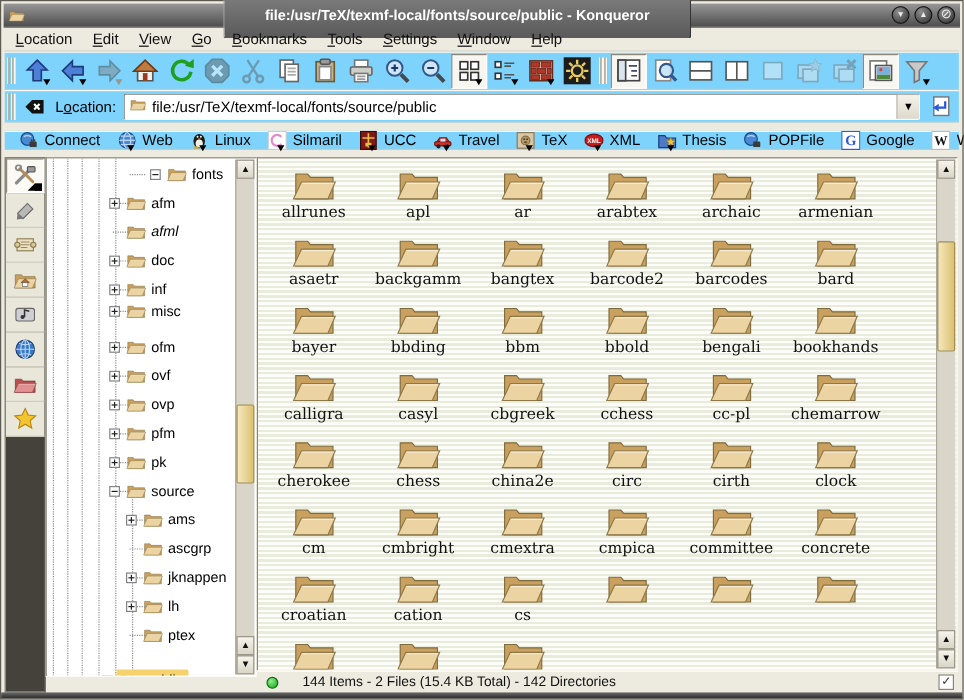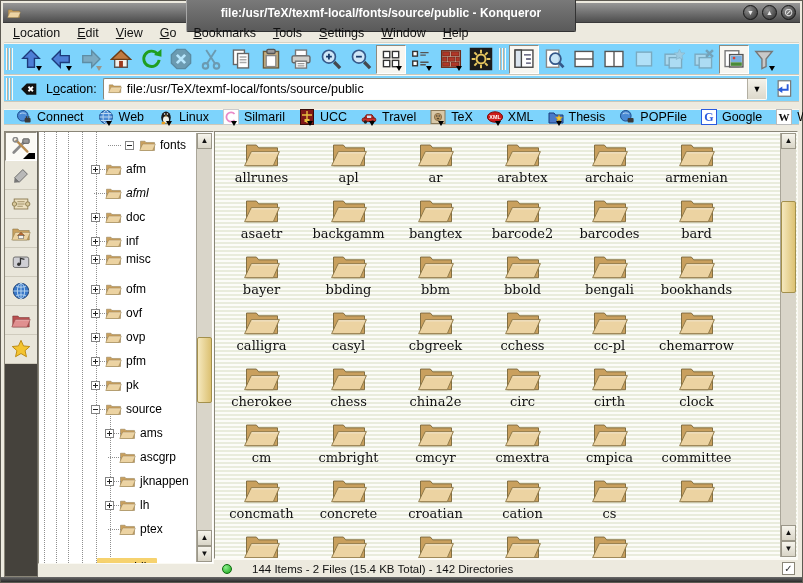--- a/index.html
+++ b/index.html
@@ -1163,30 +1163,20 @@
           <span class="flabel">cmbright</span>
         </div>
         <div class="cell">
           <span style="display:flex">
             <svg width="38" height="31" viewBox="0 0 40 33" xmlns="http://www.w3.org/2000/svg">
               <path d="M3.5 7.5 H14 l2.5 3 H36.5 V29.5 H3.5 Z" fill="#c9a05e" stroke="#7d6a3d"></path>
     <path d="M1.5 29.5 L8.5 14.5 H38.5 L32 29.5 Z" fill="#ecd3a2" stroke="#8d7848"></path>
     <path d="M9.3 15.8 H37" stroke="#fff" stroke-opacity="0.55"></path>
             </svg>
           </span>
-          <span class="flabel">cmcyr</span>
-        </div>
-        <div class="cell">
-          <span style="display:flex">
-            <svg width="38" height="31" viewBox="0 0 40 33" xmlns="http://www.w3.org/2000/svg">
-              <path d="M3.5 7.5 H14 l2.5 3 H36.5 V29.5 H3.5 Z" fill="#c9a05e" stroke="#7d6a3d"></path>
-    <path d="M1.5 29.5 L8.5 14.5 H38.5 L32 29.5 Z" fill="#ecd3a2" stroke="#8d7848"></path>
-    <path d="M9.3 15.8 H37" stroke="#fff" stroke-opacity="0.55"></path>
-            </svg>
-          </span>
           <span class="flabel">cmextra</span>
         </div>
         <div class="cell">
           <span style="display:flex">
             <svg width="38" height="31" viewBox="0 0 40 33" xmlns="http://www.w3.org/2000/svg">
               <path d="M3.5 7.5 H14 l2.5 3 H36.5 V29.5 H3.5 Z" fill="#c9a05e" stroke="#7d6a3d"></path>
     <path d="M1.5 29.5 L8.5 14.5 H38.5 L32 29.5 Z" fill="#ecd3a2" stroke="#8d7848"></path>
     <path d="M9.3 15.8 H37" stroke="#fff" stroke-opacity="0.55"></path>
             </svg>
           </span>
@@ -1194,30 +1184,20 @@
         </div>
         <div class="cell">
           <span style="display:flex">
             <svg width="38" height="31" viewBox="0 0 40 33" xmlns="http://www.w3.org/2000/svg">
               <path d="M3.5 7.5 H14 l2.5 3 H36.5 V29.5 H3.5 Z" fill="#c9a05e" stroke="#7d6a3d"></path>
     <path d="M1.5 29.5 L8.5 14.5 H38.5 L32 29.5 Z" fill="#ecd3a2" stroke="#8d7848"></path>
     <path d="M9.3 15.8 H37" stroke="#fff" stroke-opacity="0.55"></path>
             </svg>
           </span>
           <span class="flabel">committee</span>
-        </div>
-        <div class="cell">
-          <span style="display:flex">
-            <svg width="38" height="31" viewBox="0 0 40 33" xmlns="http://www.w3.org/2000/svg">
-              <path d="M3.5 7.5 H14 l2.5 3 H36.5 V29.5 H3.5 Z" fill="#c9a05e" stroke="#7d6a3d"></path>
-    <path d="M1.5 29.5 L8.5 14.5 H38.5 L32 29.5 Z" fill="#ecd3a2" stroke="#8d7848"></path>
-    <path d="M9.3 15.8 H37" stroke="#fff" stroke-opacity="0.55"></path>
-            </svg>
-          </span>
-          <span class="flabel">concmath</span>
         </div>
         <div class="cell">
           <span style="display:flex">
             <svg width="38" height="31" viewBox="0 0 40 33" xmlns="http://www.w3.org/2000/svg">
               <path d="M3.5 7.5 H14 l2.5 3 H36.5 V29.5 H3.5 Z" fill="#c9a05e" stroke="#7d6a3d"></path>
     <path d="M1.5 29.5 L8.5 14.5 H38.5 L32 29.5 Z" fill="#ecd3a2" stroke="#8d7848"></path>
     <path d="M9.3 15.8 H37" stroke="#fff" stroke-opacity="0.55"></path>
             </svg>
           </span>
           <span class="flabel">concrete</span>

